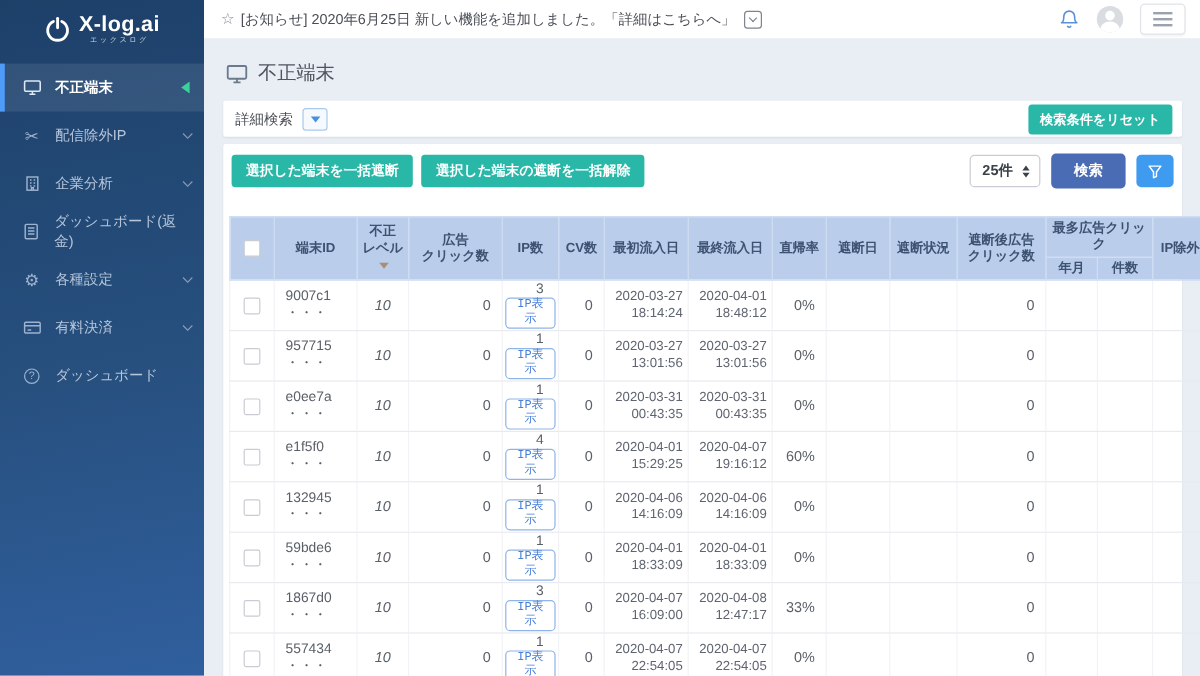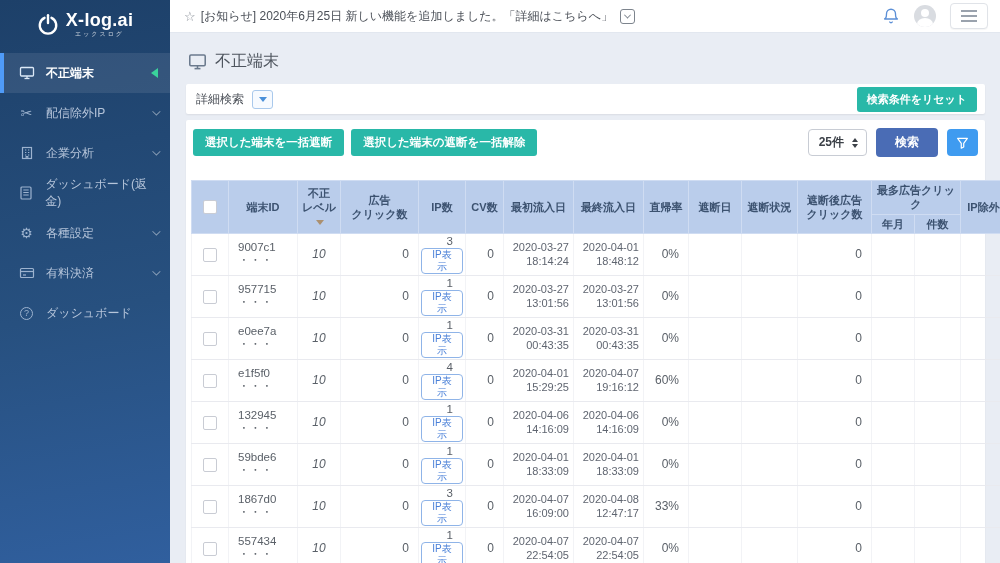--- a/index.html
+++ b/index.html
@@ -106,21 +106,21 @@
   tbody td.c { text-align:center;font-style:italic; }
   tbody td.r { text-align:right; padding-right:9px; }
   tbody td.id-cell { padding-left:9px; font-size:11.5px; }
   td .dt { font-size:11px; color:#5f6570; text-align:right; line-height:1.35; }
   .cb { display:inline-block; width:14px; height:14px; background:#fff; border:1px solid #c9ccd4;
     border-radius:2px; cursor:pointer; vertical-align:middle; }
   td.ip-cell { padding:1px 2px; }
   .ip-num { text-align:right; padding-right:10px; font-size:11.5px; line-height:13px; }
   .ip-btn { display:block; margin:0 auto; background:#fff; border:1px solid #8fb4e8; color:#4a80d8;
     border-radius:4px; font-size:10px; line-height:12px; padding:0 9px; cursor:pointer;
-    font-family:Liberation Sans, sans-serif; }
+    font-family:Liberation Mono, monospace; }
 </style>
 </head>
 <body>
 
 <div class="sidebar">
   <div class="logo">
     <span class="logo-icon">
       <svg width="22" height="22" viewBox="0 0 24 24" fill="none" stroke="#fff" stroke-width="2.6" stroke-linecap="round">
         <path d="M8.2 5.3 A9 9 0 1 0 15.8 5.3"></path>
           <line x1="12" y1="2.5" x2="12" y2="11"></line>

